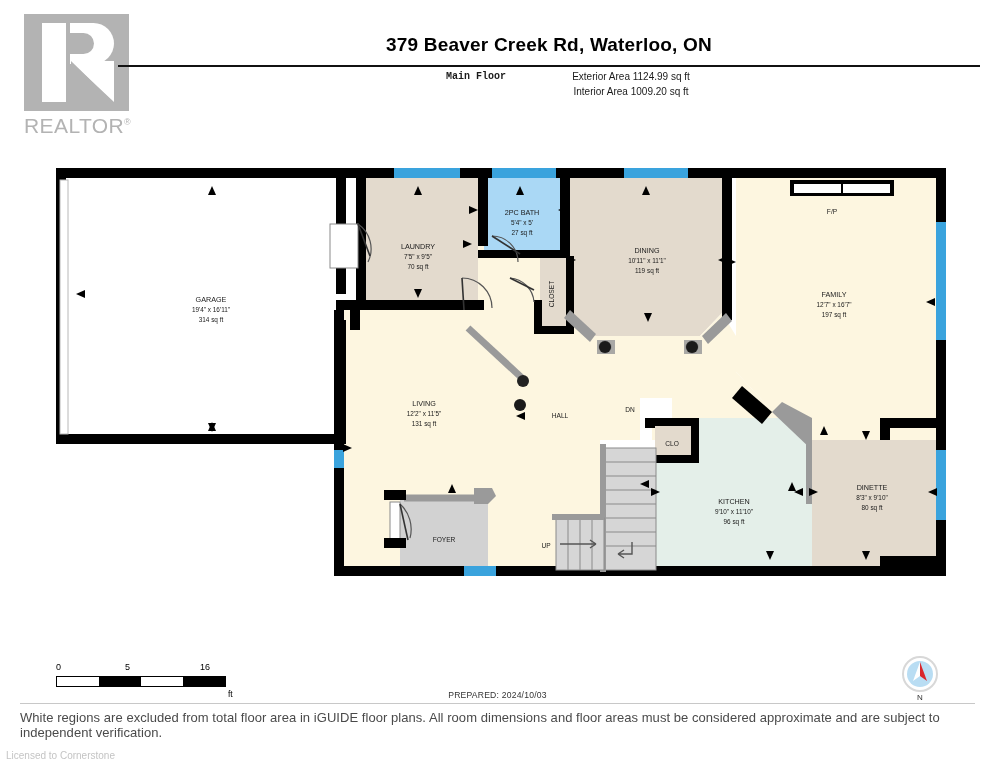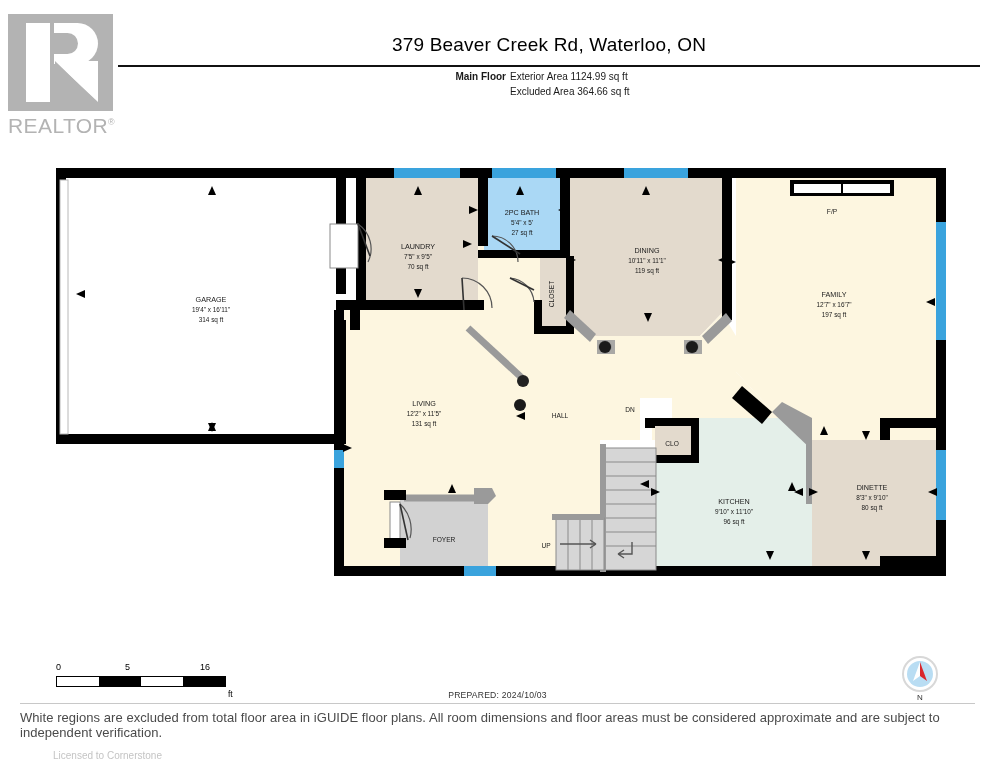--- a/index.html
+++ b/index.html
@@ -11,21 +11,21 @@
     width: 995px;
     height: 768px;
     position: relative;
     font-family: "Liberation Sans", sans-serif;
     overflow: hidden;
   }
 
   
   #realtor-logo {
     position: absolute;
-    left: 8px;
+    left: 24px;
     top: 14px;
     width: 108px;
     height: 130px;
   }
   #realtor-logo .mark {
     position: absolute;
     left: 0; top: 0;
     width: 105px; height: 97px;
     background: #b3b3b3;
   }
@@ -87,42 +87,43 @@
     height: 2px;
     background: #111111;
   }
   #page-title {
     position: absolute;
     left: 118px;
     top: 34px;
     width: 862px;
     text-align: center;
     font-size: 19px;
-    font-weight: normal;
+    font-weight: bold;
     color: #000000;
     letter-spacing: 0.2px;
   }
 
   #area-block {
     position: absolute;
     left: 440px;
     top: 69px;
     width: 300px;
     font-size: 10px;
     color: #1a1a1a;
     line-height: 15px;
   }
   #area-block .row { display: flex; }
   #area-block .lbl {
     width: 66px;
     font-weight: bold;
     text-align: right;
-    padding-right: 4px;
-  }
-  #area-block .val { flex: 1; }
+    padding-right: 16px;
+    font-family: Liberation Mono, monospace;
+  }
+  #area-block .val { flex: 1; text-align: center; }
 
   
   #plan {
     position: absolute;
     left: 0;
     top: 150px;
     width: 995px;
     height: 470px;
   }
   #plan svg { display: block; }
@@ -194,21 +195,20 @@
     font-size: 13px;
     color: #4a4a4a;
     letter-spacing: 0.05px;
   }
   #licensed {
     position: absolute;
     left: 6px;
     top: 750px;
     font-size: 10px;
     color: #c4c4c4;
-    margin-left: 47px;
   }
 </style>
 </head>
 <body>
 
 <div id="realtor-logo">
   <div class="mark"></div>
   <div class="bar"></div>
   <div class="rbowl"></div>
   <div class="rbowl-in"></div>
@@ -220,21 +220,21 @@
 <div id="page-title">379 Beaver Creek Rd, Waterloo, ON</div>
 <div id="title-rule"></div>
 
 <div id="area-block">
   <div class="row">
     <div class="lbl">Main Floor</div>
     <div class="val">Exterior Area 1124.99 sq ft</div>
   </div>
   <div class="row">
     <div class="lbl"></div>
-    <div class="val">Excluded Area 364.66 sq ft</div>
+    <div class="val">Interior Area 1009.20 sq ft</div>
   </div>
 </div>
 
 <div id="plan">
 <svg width="995" height="470" viewBox="0 0 995 470" xmlns="http://www.w3.org/2000/svg">
 
   <rect x="62" y="24" width="272" height="270" fill="#ffffff"></rect>
 
   <rect x="366" y="24" width="112" height="132" fill="#e3dacd"></rect>
 

